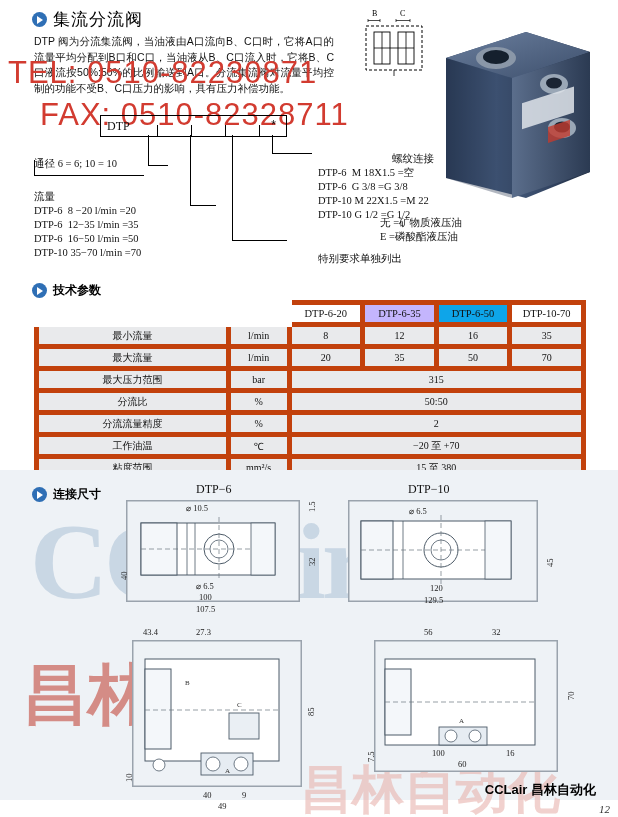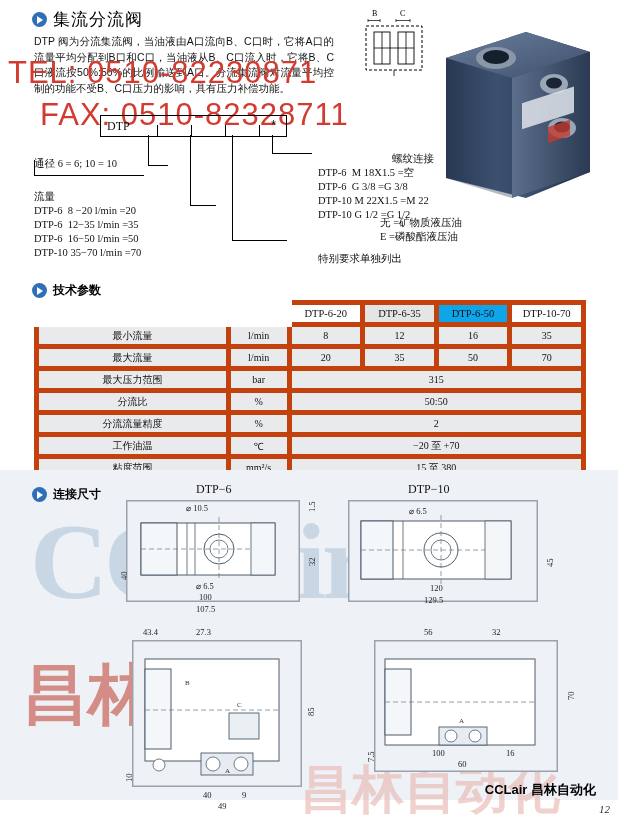--- a/index.html
+++ b/index.html
@@ -340,21 +340,21 @@
     <span class="bullet"></span>
     <span class="sec-title">技术参数</span>
   </div>
 
   <table id="tech-table">
     <tbody id="tech-body">
         <tr class="head">
           <td class="name blank"></td>
           <td class="unit blank"></td>
           <td class="val" style="background: rgb(255, 255, 255);">DTP-6-20</td>
-          <td class="val" style="background: #e5e5e5;">DTP-6-35</td>
+          <td class="val" style="background: #c4b5fd;">DTP-6-35</td>
           <td class="val" style="background: #0ea5e9;">DTP-6-50</td>
           <td class="val" style="background: rgb(255, 255, 255);">DTP-10-70</td>
         </tr>
         <tr>
           <td class="name">最小流量</td>
           <td class="unit serif">l/min</td>
           <td class="val serif">8</td>
           <td class="val serif">12</td>
           <td class="val serif">16</td>
           <td class="val serif">35</td>

